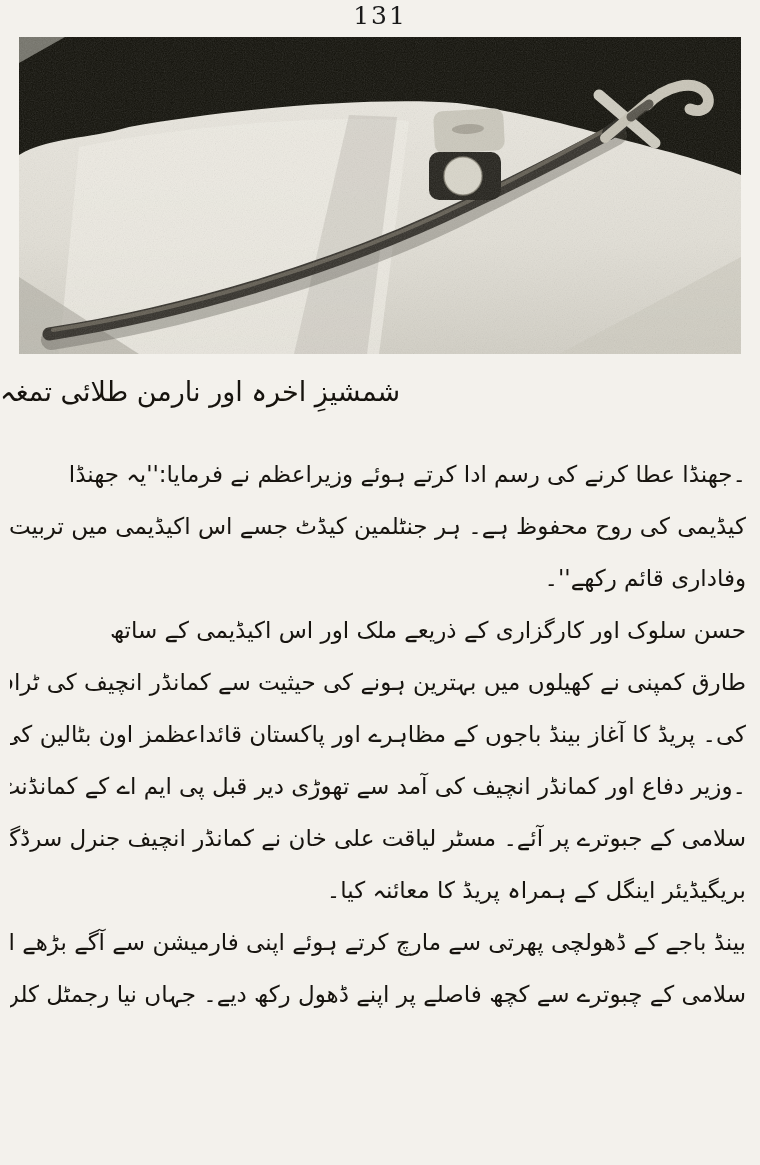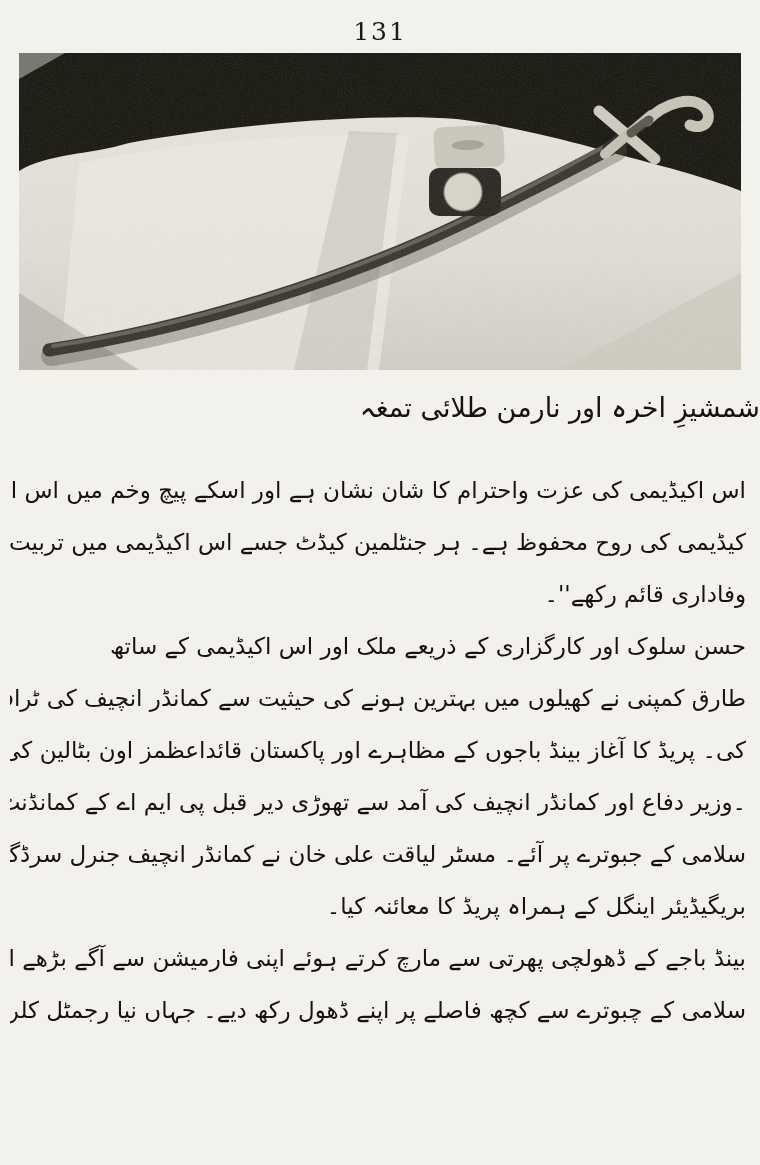--- a/index.html
+++ b/index.html
@@ -7,35 +7,35 @@
     position:relative;
     width:760px;height:1165px;
     margin:0 auto;
     background:#f3f1ec;
     font-family:"DejaVu Sans", sans-serif;
     color:#1b1813;
     overflow:hidden;
   }
   .page-number{
     text-align:center;
-    padding-top:17px;
+    padding-top:1px;
     font-size:25px;
     letter-spacing:2px;
     color:#1a1a1a;
     font-family:"DejaVu Serif", serif;
   }
   .photo-figure{
     width:722px;height:317px;
     margin:7px auto 0 auto;
     background:#0c0c0a;
   }
   .photo-figure svg{display:block;width:100%;height:100%;}
   .photo-caption{
     direction:rtl;
-    text-align:right;
+    text-align:left;
     margin-top:12px;
     height:52px;
     line-height:52px;
     font-size:27px;
     color:#16130e;
   }
   .body-text{
     direction:rtl;
     margin:30px 14px 0 10px;
     overflow:hidden;
@@ -108,21 +108,21 @@
       <circle cx="444" cy="139" r="19" fill="#d9d6ca"></circle>
       <circle cx="444" cy="139" r="19" fill="none" stroke="#8b8779" stroke-width="1.5" opacity="0.7"></circle>
 
       <rect x="0" y="0" width="722" height="317" filter="url(#grain)" opacity="0.18"></rect>
     </svg>
   </figure>
 
   <div class="photo-caption">شمشیزِ اخرہ اور نارمن طلائی تمغہ</div>
 
   <div class="body-text">
-    <div class="t-line">اس اکیڈیمی کی عزت واحترام کا شان نشان ہے اور اسکے پیچ وخم میں اس ا</div>
+    <div class="t-line">۔جھنڈا عطا کرنے کی رسم ادا کرتے ہوئے وزیراعظم نے فرمایا:''یہ جھنڈا</div>
     <div class="t-line">کیڈیمی کی روح محفوظ ہے۔ ہر جنٹلمین کیڈٹ جسے اس اکیڈیمی میں تربیت</div>
     <div class="t-line short">وفاداری قائم رکھے''۔</div>
     <div class="t-line short">حسن سلوک اور کارگزاری کے ذریعے ملک اور اس اکیڈیمی کے ساتھ</div>
     <div class="t-line">طارق کمپنی نے کھیلوں میں بہترین ہونے کی حیثیت سے کمانڈر انچیف کی ٹرافی حاصل</div>
     <div class="t-line">کی۔ پریڈ کا آغاز بینڈ باجوں کے مظاہرے اور پاکستان قائداعظمز اون بٹالین کی مارچنگ سے ہوا</div>
     <div class="t-line">۔وزیر دفاع اور کمانڈر انچیف کی آمد سے تھوڑی دیر قبل پی ایم اے کے کمانڈنٹ بریگیڈیئر اینگل</div>
     <div class="t-line">سلامی کے جبوترے پر آئے۔ مسٹر لیاقت علی خان نے کمانڈر انچیف جنرل سرڈگلس گریسی اور</div>
     <div class="t-line short">بریگیڈیئر اینگل کے ہمراہ پریڈ کا معائنہ کیا۔</div>
     <div class="t-line">بینڈ باجے کے ڈھولچی پھرتی سے مارچ کرتے ہوئے اپنی فارمیشن سے آگے بڑھے اور</div>
     <div class="t-line">سلامی کے چبوترے سے کچھ فاصلے پر اپنے ڈھول رکھ دیے۔ جہاں نیا رجمٹل کلر اکیڈیمی کو پیش</div>

